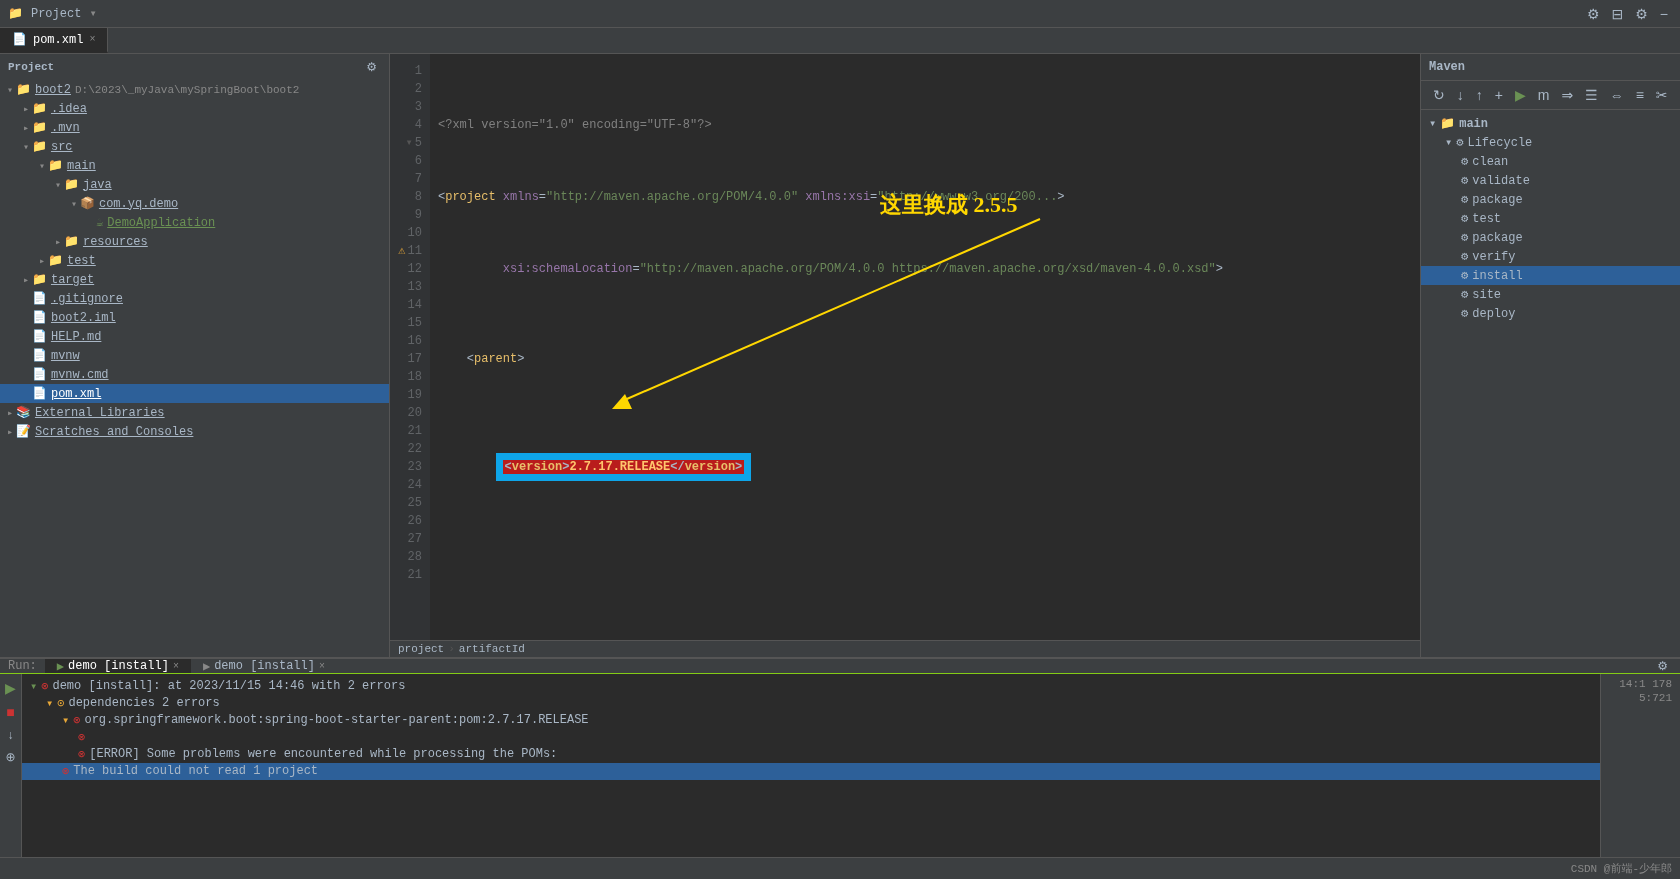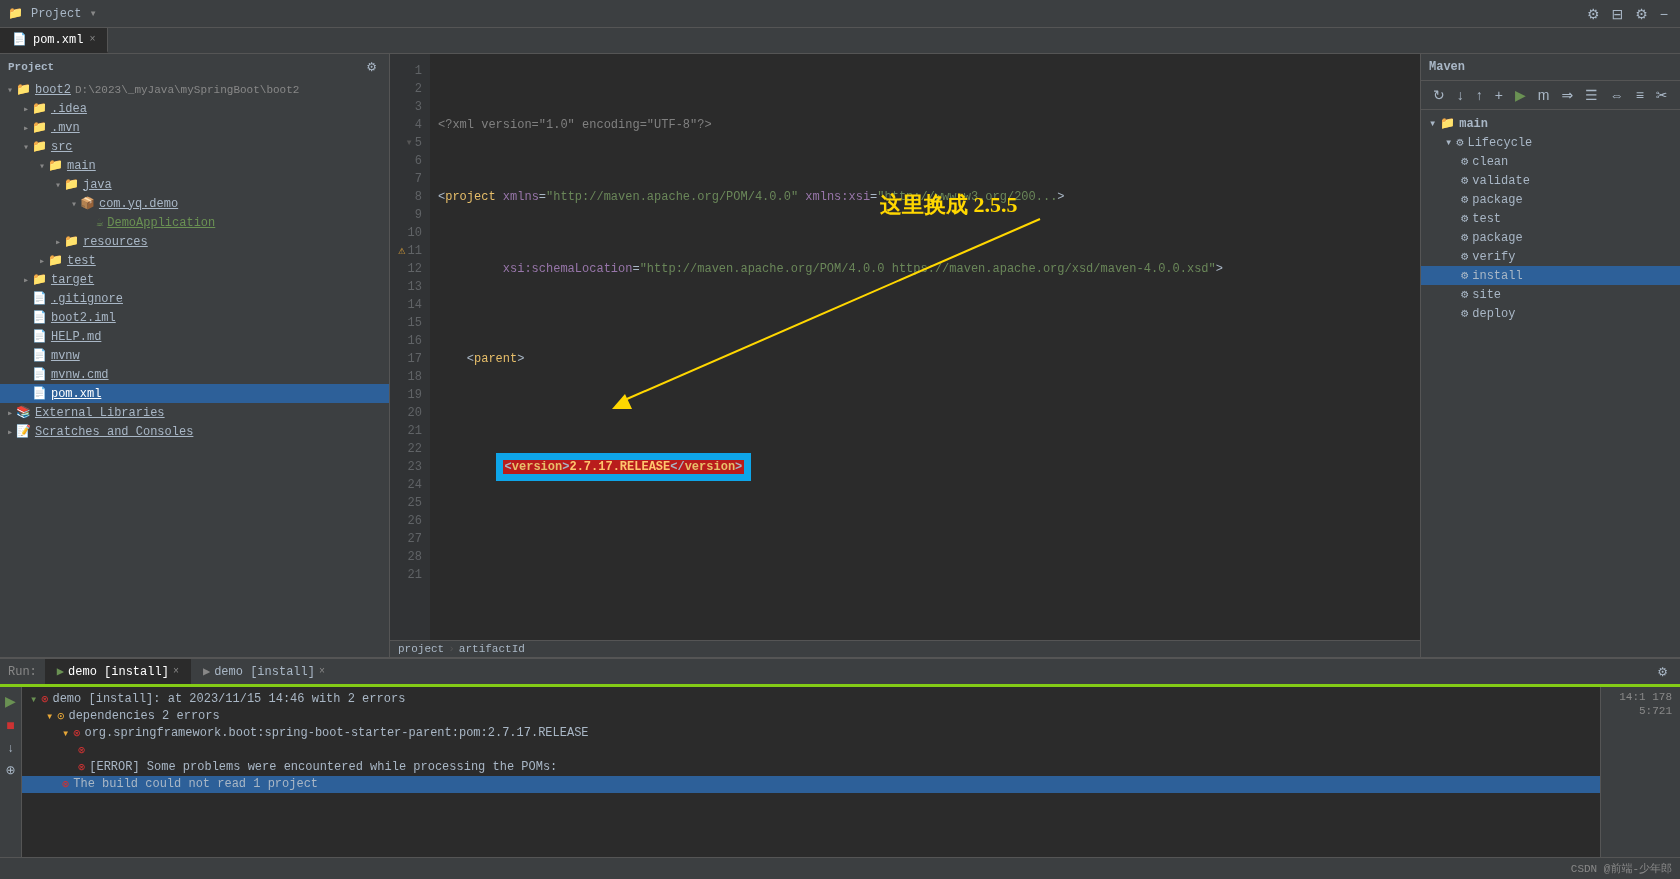--- a/index.html
+++ b/index.html
@@ -39,21 +39,21 @@
     .right-panel { width: 260px; background: #3c3f41; border-left: 1px solid #555; display: flex; flex-direction: column; flex-shrink: 0; }
     .right-panel-header { padding: 6px 8px; font-size: 12px; color: #a9b7c6; border-bottom: 1px solid #555; display: flex; align-items: center; gap: 4px; }
     .maven-toolbar { display: flex; padding: 4px 8px; gap: 4px; border-bottom: 1px solid #555; flex-wrap: wrap; }
     .maven-toolbar-btn { background: none; border: none; color: #a9b7c6; cursor: pointer; font-size: 14px; padding: 2px 4px; }
     .maven-tree { flex: 1; overflow-y: auto; padding: 4px 0; }
     .maven-item { display: flex; align-items: center; padding: 2px 8px; cursor: pointer; font-size: 12px; }
     .maven-item.selected { background: #2d6099; }
     
     
     .bottom-panel { height: 200px; background: #2b2b2b; border-top: 2px solid #555; display: flex; flex-direction: column; flex-shrink: 0; }
-    .bottom-tabs { display: flex; background: #3c3f41; border-bottom: 3px solid #84cc16; height: 28px; align-items: center; justify-content: space-between; }
+    .bottom-tabs { display: flex; background: #3c3f41; border-bottom: 1px solid #84cc16; height: 15px; align-items: center; justify-content: space-between; }
     .bottom-tab { padding: 0 12px; font-size: 12px; color: #a9b7c6; cursor: pointer; height: 100%; display: flex; align-items: center; gap: 4px; }
     .bottom-tab.active { background: #2b2b2b; color: #fff; }
     .bottom-tab-close { font-size: 10px; color: #888; }
     .bottom-content { flex: 1; overflow-y: auto; padding: 4px 0; }
     .log-entry { display: flex; align-items: flex-start; padding: 1px 8px; font-size: 12px; cursor: pointer; }
     .log-entry.selected { background: #2d6099; }
     .log-icon { margin-right: 4px; flex-shrink: 0; }
     .error-icon { color: #cc3333; }
     .warn-icon { color: #e8a838; }
     .run-icon { color: #6a9153; }

